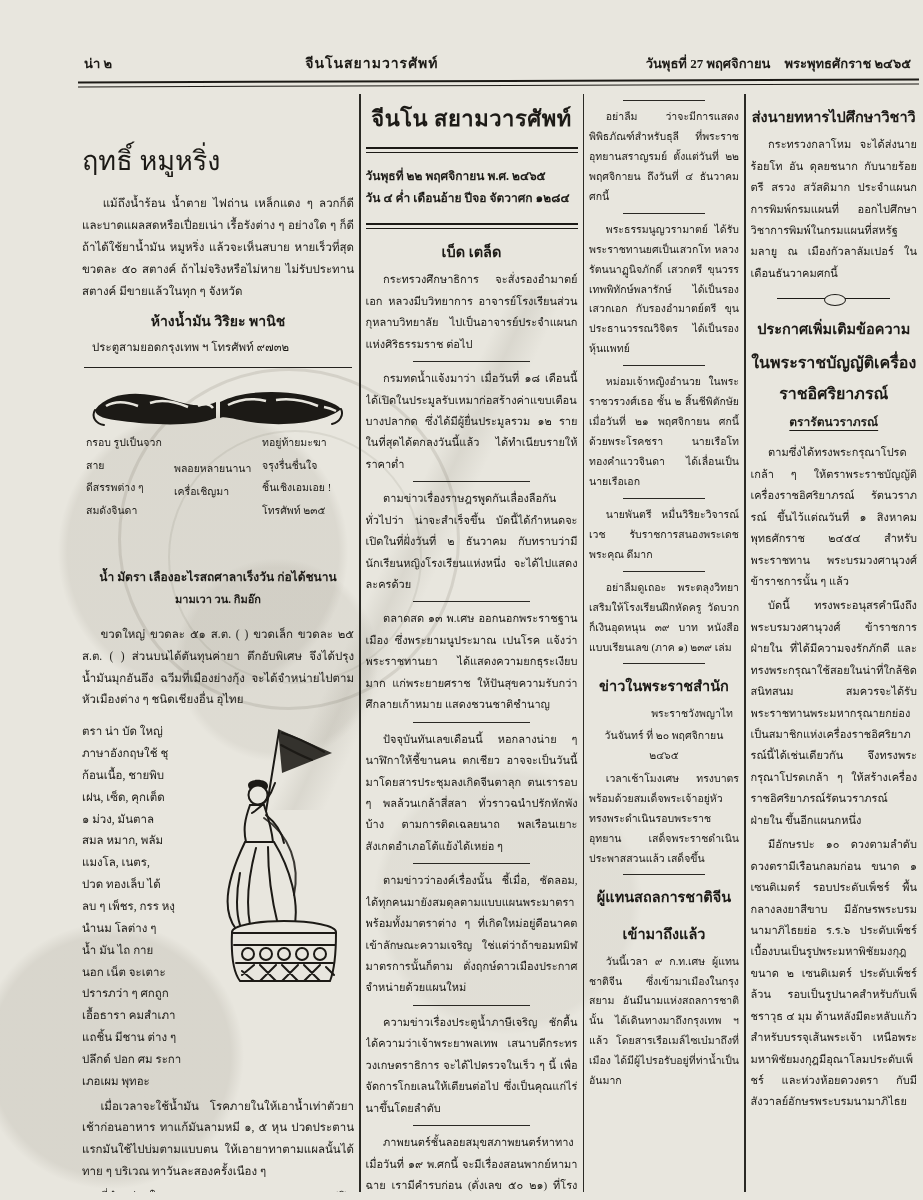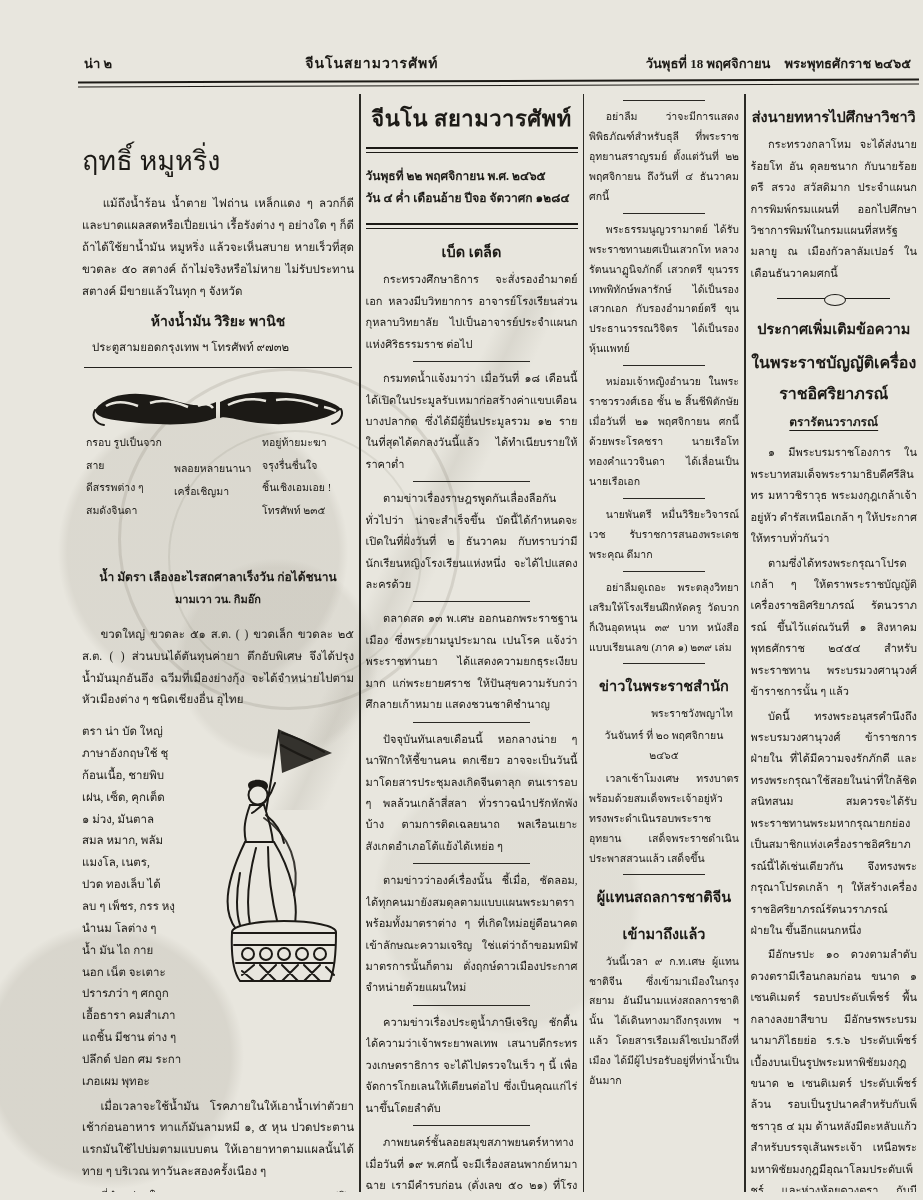--- a/index.html
+++ b/index.html
@@ -75,21 +75,21 @@
 <body>
 
 <div class="page">
   <div class="wm-ring r1"></div>
   <div class="wm-ring r2"></div>
   <div class="wm-streak"></div>
 
   <div class="pg-header">
     <span>น่า ๒</span>
     <span class="h-title">จีนโนสยามวารศัพท์</span>
-    <span class="h-right"><span>วันพุธที่ 18 พฤศจิกายน</span><span>พระพุทธศักราช ๒๔๖๕</span></span>
+    <span class="h-right"><span>วันพุธที่ 27 พฤศจิกายน</span><span>พระพุทธศักราช ๒๔๖๕</span></span>
   </div>
   <div class="top-rule"></div>
 
   <div class="cols">
 
     <div class="col col1">
       <div class="ad-head">ฤทธิ์ หมูหริ่ง</div>
       <div class="ad-body">แม้ถึงน้ำร้อน น้ำตาย ไฟถ่าน เหล็กแดง ๆ ลวกก็ดี และบาดแผลสดหรือเปื่อยเน่า เรื้อรังต่าง ๆ อย่างใด ๆ ก็ดี ถ้าได้ใช้ยาน้ำมัน หมูหริ่ง แล้วจะเห็นสบาย หายเร็วที่สุด ขวดละ ๕๐ สตางค์ ถ้าไม่จริงหรือไม่หาย ไม่รับประทานสตางค์ มีขายแล้วในทุก ๆ จังหวัด</div>
       <div class="ad-sig">ห้างน้ำมัน วิริยะ พานิช</div>
       <div class="ad-addr">ประตูสามยอดกรุงเทพ ฯ โทรศัพท์ ๙๗๓๒</div>
@@ -240,21 +240,20 @@
     <div class="vrule"></div>
 
     <div class="col col4">
       <div>
           <div class="b-h">ส่งนายทหารไปศึกษาวิชาวิ</div>
           <div class="b-p">กระทรวงกลาโหม จะได้ส่งนายร้อยโท อัน ดุลยชนาก กับนายร้อยตรี สรวง สวัสดิมาก ประจำแผนกการพิมพ์กรมแผนที่ ออกไปศึกษาวิชาการพิมพ์ในกรมแผนที่สหรัฐมลายู ณ เมืองกัวลาลัมเปอร์ ในเดือนธันวาคมศกนี้</div>
           <div class="b-ohr"></div>
           <div class="b-h">ประกาศเพิ่มเติมข้อความ</div>
           <div class="b-h2">ในพระราชบัญญัติเครื่องราชอิศริยาภรณ์</div>
           <div class="b-h2u">ตรารัตนวราภรณ์</div>
-          <div class="b-p">๑  มีพระบรมราชโองการ ในพระบาทสมเด็จพระรามาธิบดีศรีสินทร มหาวชิราวุธ พระมงกุฎเกล้าเจ้าอยู่หัว ดำรัสเหนือเกล้า ๆ ให้ประกาศให้ทราบทั่วกันว่า</div>
           <div class="b-p">ตามซึ่งได้ทรงพระกรุณาโปรดเกล้า ๆ ให้ตราพระราชบัญญัติเครื่องราชอิศริยาภรณ์ รัตนวราภรณ์ ขึ้นไว้แต่ณวันที่ ๑ สิงหาคม พุทธศักราช ๒๔๕๔ สำหรับพระราชทาน พระบรมวงศานุวงศ์ ข้าราชการนั้น ๆ แล้ว</div>
           <div class="b-p">บัดนี้ ทรงพระอนุสรคำนึงถึงพระบรมวงศานุวงศ์ ข้าราชการฝ่ายใน ที่ได้มีความจงรักภักดี และทรงพระกรุณาใช้สอยในน่าที่ใกล้ชิดสนิทสนม สมควรจะได้รับพระราชทานพระมหากรุณายกย่องเป็นสมาชิกแห่งเครื่องราชอิศริยาภรณ์นี้ได้เช่นเดียวกัน จึงทรงพระกรุณาโปรดเกล้า ๆ ให้สร้างเครื่องราชอิศริยาภรณ์รัตนวราภรณ์ฝ่ายใน ขึ้นอีกแผนกหนึ่ง</div>
           <div class="b-p">มีอักษรปะ ๑๐ ดวงตามลำดับ ดวงตรามีเรือนกลมก่อน ขนาด ๑ เซนติเมตร์ รอบประดับเพ็ชร์ พื้นกลางลงยาสีขาบ มีอักษรพระบรมนามาภิไธยย่อ ร.ร.๖ ประดับเพ็ชร์ เบื้องบนเป็นรูปพระมหาพิชัยมงกุฎ ขนาด ๒ เซนติเมตร์ ประดับเพ็ชร์ล้วน รอบเป็นรูปนาคสำหรับกับเพ็ชราวุธ ๔ มุม ด้านหลังมีตะหลับแก้วสำหรับบรรจุเส้นพระเจ้า เหนือพระมหาพิชัยมงกุฎมีอุณาโลมประดับเพ็ชร์ และห่วงห้อยดวงตรา กับมีสังวาลย์อักษรพระบรมนามาภิไธย</div>
         </div>
     </div>
 
   </div>
 </div>
 
 </body></html>

